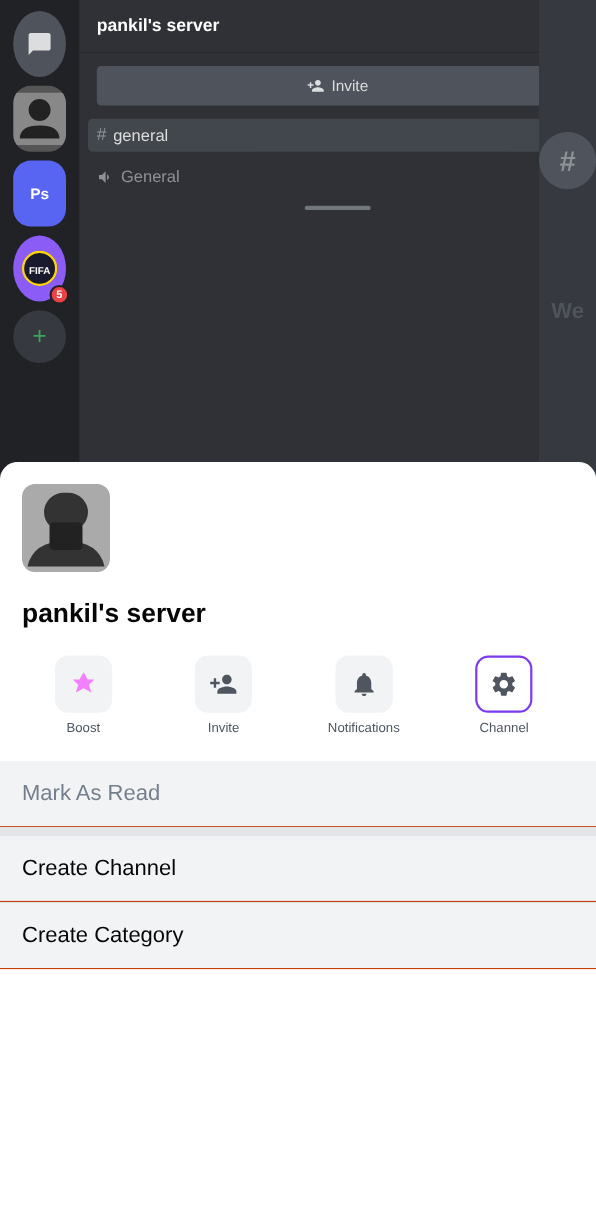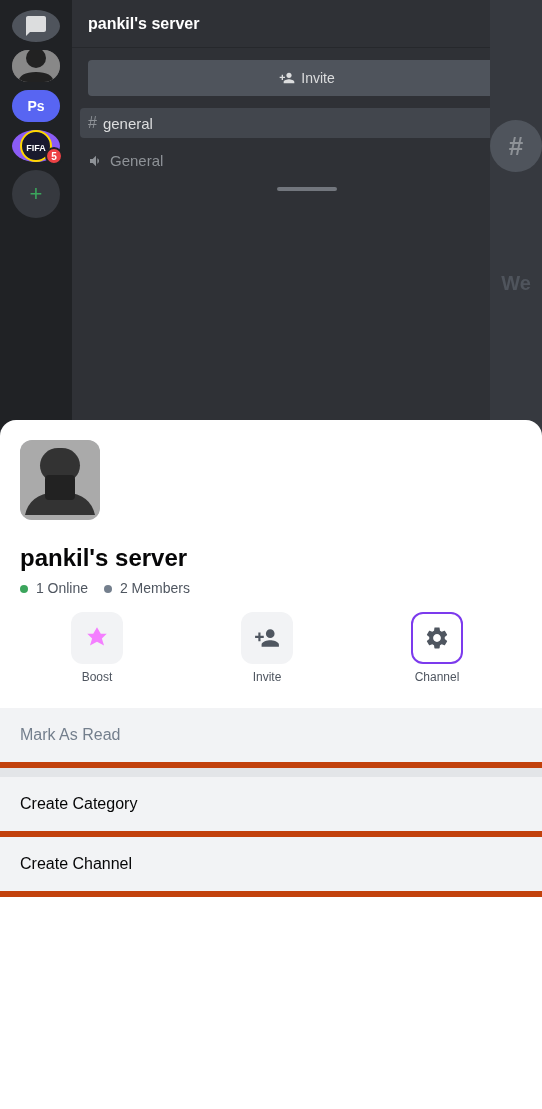--- a/index.html
+++ b/index.html
@@ -27,21 +27,21 @@
       background: #202225;
       display: flex;
       flex-direction: column;
       align-items: center;
       padding-top: 10px;
       gap: 8px;
     }
 
     .sidebar-icon {
       width: 48px;
-      height: 32px;
+      height: 60px;
       border-radius: 50%;
       background: #36393f;
       display: flex;
       align-items: center;
       justify-content: center;
       color: #dcddde;
       font-size: 18px;
       position: relative;
       cursor: pointer;
     }
@@ -265,24 +265,24 @@
       font-weight: 500;
     }
 
     
     .menu-section {
       margin: 8px 0;
     }
 
     .menu-item {
       padding: 18px 20px;
-      font-size: 16px;
+      font-size: 20px;
       color: #060607;
       background: #f2f3f5;
-      border-bottom: 6px solid #c2410c;
+      border-bottom: 1px solid #c2410c;
       cursor: pointer;
     }
 
     .menu-item:first-child {
       border-top: none;
     }
 
     .menu-item.muted {
       color: #747f8d;
     }
@@ -402,30 +402,20 @@
         <rect x="25" y="35" width="30" height="25" rx="4" fill="#222"></rect>
       </svg>
     </div>
     <div class="server-info">
       
     </div>
   </div>
 
   <div style="padding: 0 20px 8px 20px;">
     <div class="server-name">pankil's server</div>
-    <div class="server-stats">
-      <span>
-        <span class="stat-dot online"></span>
-        <span>1 Online</span>
-      </span>
-      <span>
-        <span class="stat-dot members"></span>
-        <span>2 Members</span>
-      </span>
-    </div>
   </div>
 
   <div class="action-row">
     <div class="action-btn">
       <div class="action-icon-circle">
         <svg width="26" height="26" viewBox="0 0 24 24" fill="none">
           <path d="M12 2L8.5 8H3l4.5 4.5L5.5 19 12 15.5 18.5 19l-2-6.5L21 8h-5.5L12 2z" fill="#f47fff"></path>
           <circle cx="12" cy="12" r="3" fill="#f47fff"></circle>
         </svg>
       </div>
@@ -434,36 +424,44 @@
 
     <div class="action-btn">
       <div class="action-icon-circle">
         <svg width="26" height="26" viewBox="0 0 24 24" fill="none">
           <path d="M15 12c2.21 0 4-1.79 4-4s-1.79-4-4-4-4 1.79-4 4 1.79 4 4 4zm-9-2V7H4v3H1v2h3v3h2v-3h3v-2H6zm9 4c-2.67 0-8 1.34-8 4v2h16v-2c0-2.66-5.33-4-8-4z" fill="#4f5660"></path>
         </svg>
       </div>
       <span class="action-label">Invite</span>
     </div>
 
+    <div class="action-btn">
+      <div class="action-icon-circle">
+        <svg width="26" height="26" viewBox="0 0 24 24" fill="none">
+          <path d="M12 22c1.1 0 2-.9 2-2h-4c0 1.1.9 2 2 2zm6-6v-5c0-3.07-1.64-5.64-4.5-6.32V4c0-.83-.67-1.5-1.5-1.5s-1.5.67-1.5 1.5v.68C7.63 5.36 6 7.92 6 11v5l-2 2v1h16v-1l-2-2z" fill="#4f5660"></path>
+        </svg>
+      </div>
+      <span class="action-label">Notifications</span>
+    </div>
 
     <div class="action-btn">
       <div class="action-icon-circle settings-active">
         <svg width="26" height="26" viewBox="0 0 24 24" fill="none">
           <path d="M19.14,12.94c0.04-0.3,0.06-0.61,0.06-0.94c0-0.32-0.02-0.64-0.07-0.94l2.03-1.58c0.18-0.14,0.23-0.41,0.12-0.61 l-1.92-3.32c-0.12-0.22-0.37-0.29-0.59-0.22l-2.39,0.96c-0.5-0.38-1.03-0.7-1.62-0.94L14.4,2.81c-0.04-0.24-0.24-0.41-0.48-0.41 h-3.84c-0.24,0-0.43,0.17-0.47,0.41L9.25,5.35C8.66,5.59,8.12,5.92,7.63,6.29L5.24,5.33c-0.22-0.08-0.47,0-0.59,0.22L2.74,8.87 C2.62,9.08,2.66,9.34,2.86,9.48l2.03,1.58C4.84,11.36,4.8,11.69,4.8,12s0.02,0.64,0.07,0.94l-2.03,1.58 c-0.18,0.14-0.23,0.41-0.12,0.61l1.92,3.32c0.12,0.22,0.37,0.29,0.59,0.22l2.39-0.96c0.5,0.38,1.03,0.7,1.62,0.94l0.36,2.54 c0.05,0.24,0.24,0.41,0.48,0.41h3.84c0.24,0,0.44-0.17,0.47-0.41l0.36-2.54c0.59-0.24,1.13-0.56,1.62-0.94l2.39,0.96 c0.22,0.08,0.47,0,0.59-0.22l1.92-3.32c0.12-0.22,0.07-0.47-0.12-0.61L19.14,12.94z M12,15.6c-1.98,0-3.6-1.62-3.6-3.6 s1.62-3.6,3.6-3.6s3.6,1.62,3.6,3.6S13.98,15.6,12,15.6z" fill="#4f5660"></path>
         </svg>
       </div>
       <span class="action-label">Channel</span>
     </div>
   </div>
 
   <div class="menu-section">
     <div class="menu-item muted">
       <span>Mark As Read</span>
     </div>
     <div class="menu-item-separator"></div>
+    <div class="menu-item">
+      <span>Create Channel</span>
+    </div>
     <div class="menu-item" style="border-top: 1px solid #e3e5e8;">
       <span>Create Category</span>
     </div>
-    <div class="menu-item">
-      <span>Create Channel</span>
-    </div>
   </div>
 </div>
 
 </body></html>

